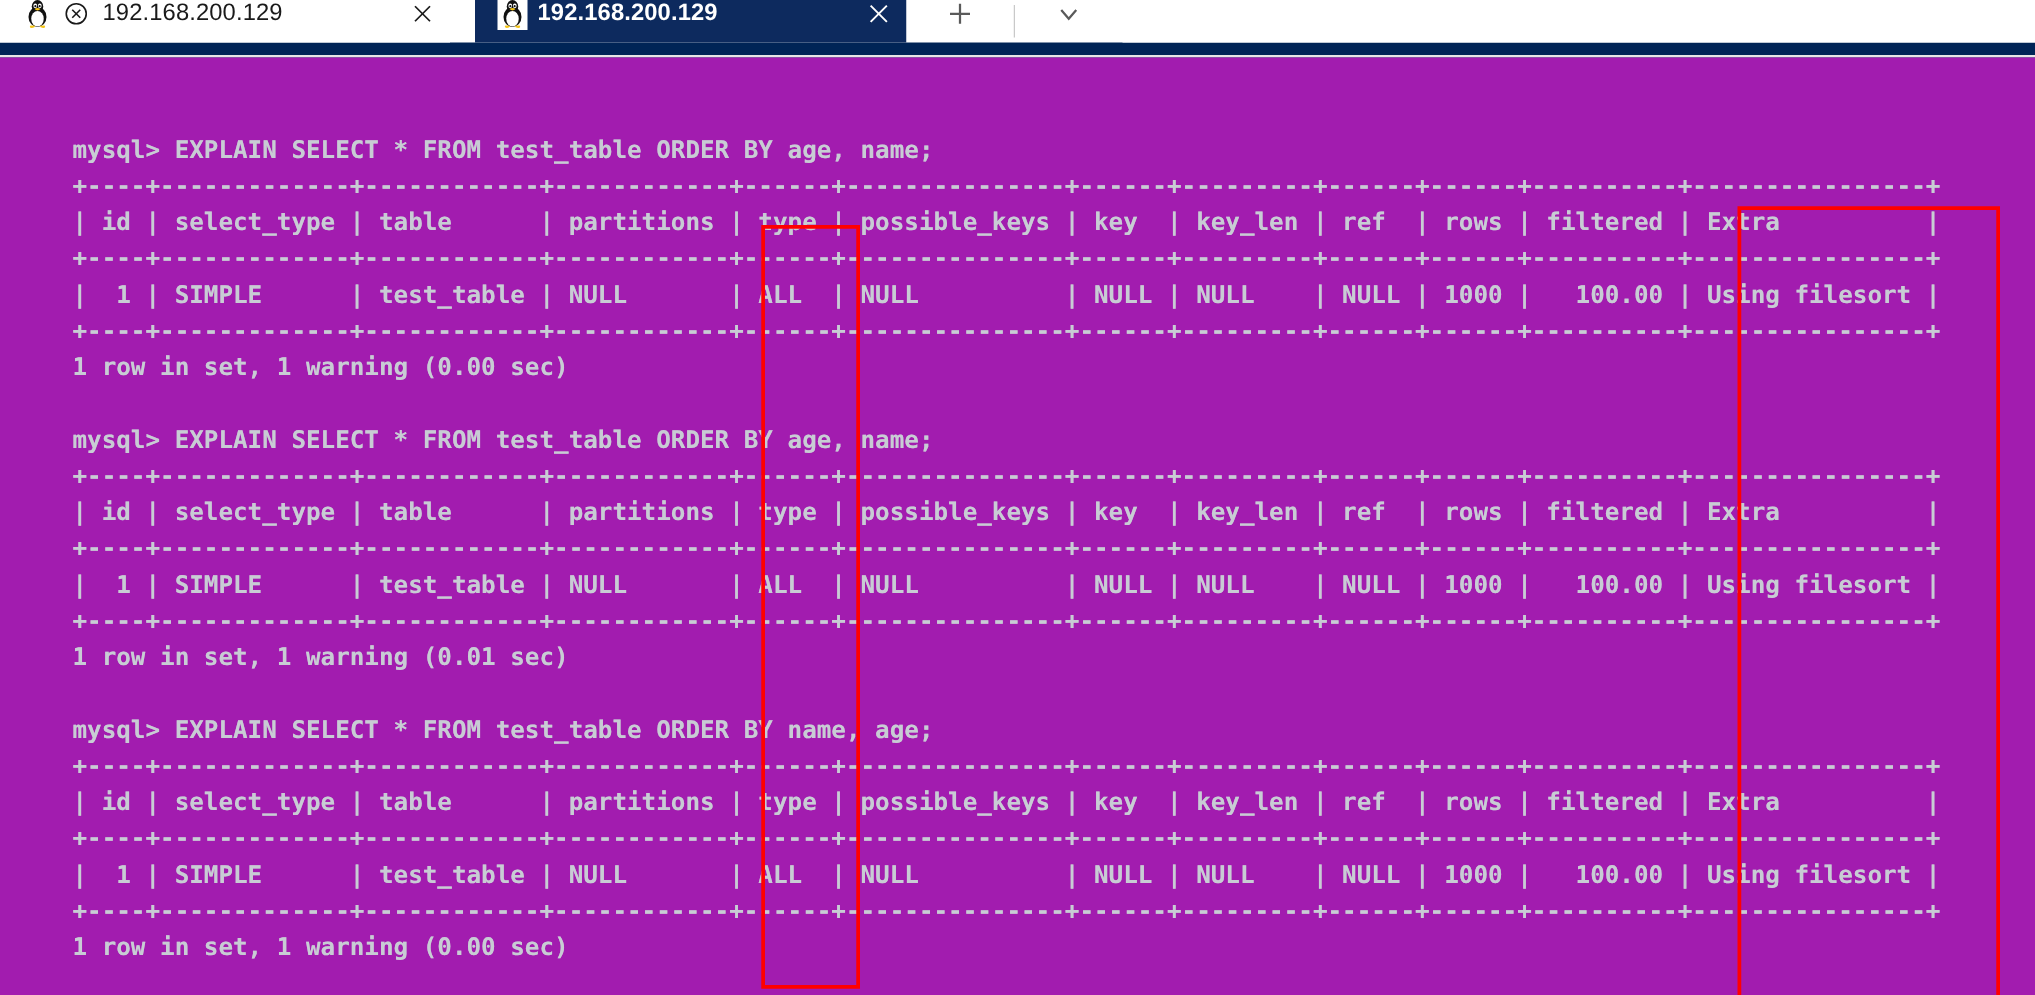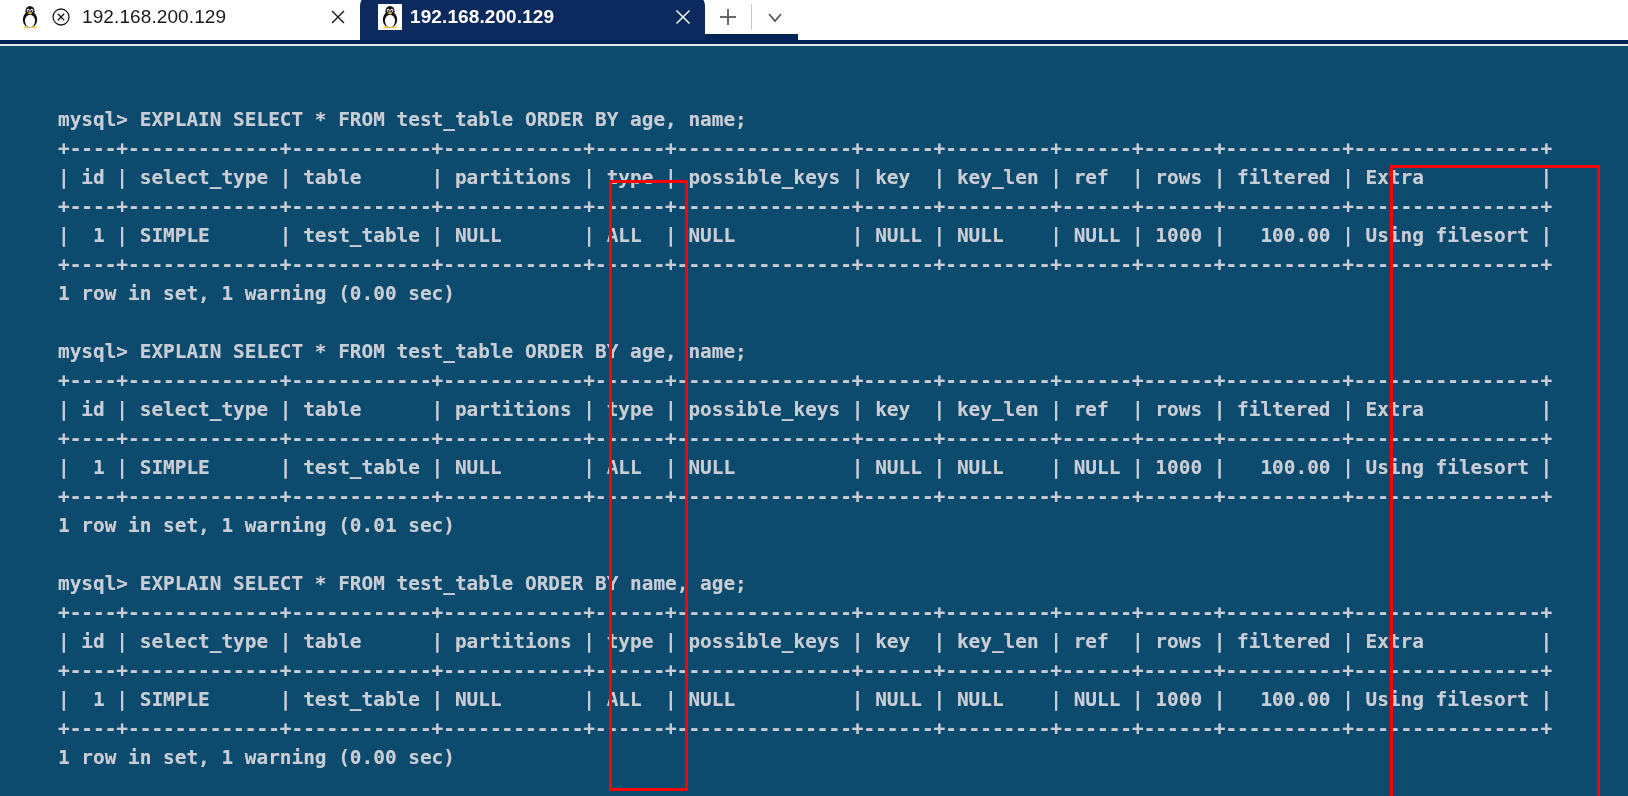--- a/index.html
+++ b/index.html
@@ -11,22 +11,23 @@
     background: #002456;
     font-family: "DejaVu Sans Mono", monospace;
   }
 
   
   #tabbar {
     position: absolute; left: 0; top: 0;
     width: 1628px; height: 34px;
     background: #ffffff;
     display: flex;
-    align-items: center;
+    align-items: flex-end;
     font-family: "Liberation Sans", sans-serif;
+    gap: 20px;
   }
   .tab {
     position: relative;
     height: 46px;
     display: flex;
     align-items: center;
     padding: 0 0 0 18px;
     min-width: 0;
   }
   .tab.inactive {
@@ -88,21 +89,21 @@
     position: absolute; left: 0; top: 44px;
     width: 1628px; height: 2px;
     background: #e6e6e6;
   }
 
   
   #terminal {
     position: absolute;
     left: 0; top: 46px;
     width: 1628px; height: 750px;
-    background: #0c4a6e;
+    background: #a21caf;
     overflow: hidden;
   }
   #screen {
     position: absolute;
     left: 58px; top: 59px;
     font-family: "DejaVu Sans Mono", monospace;
     font-size: 19.4px;
     line-height: 29px;
     color: #c8ccd4;
     white-space: pre;

